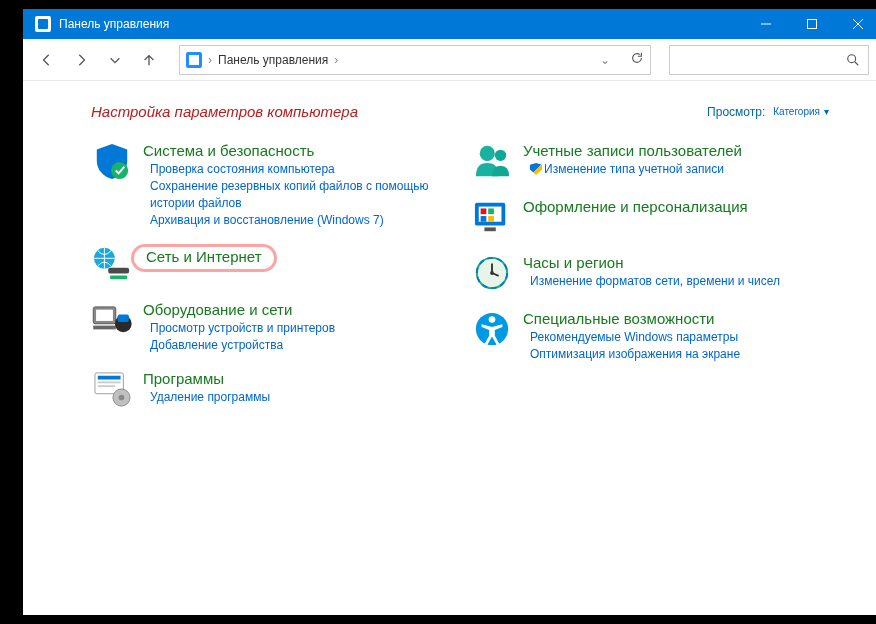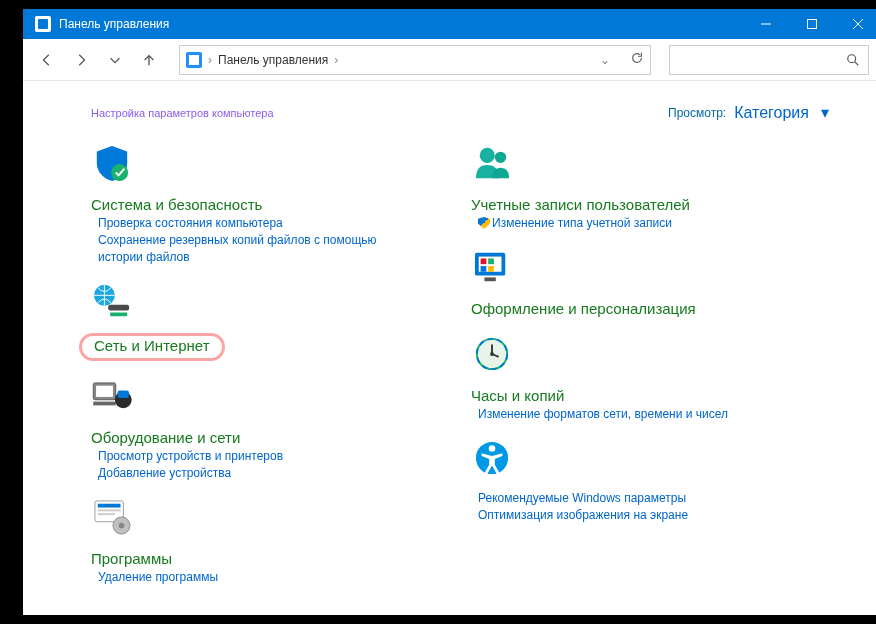--- a/index.html
+++ b/index.html
@@ -16,26 +16,26 @@
   .navbtn svg { width: 14px; height: 14px; }
   .addrbox { flex: 1; height: 30px; border: 1px solid #ccc; margin-left: 8px; margin-right: 8px; display: flex; align-items: center; padding: 0 6px; gap: 6px; font-size: 12px; color: #333; }
   .addrbox .cpicon { width: 16px; height: 16px; background: #1e90ff; border-radius: 2px; display:inline-block; position:relative; }
   .addrbox .cpicon::after{content:"";position:absolute;left:3px;top:3px;width:10px;height:10px;background:#fff;}
   .addrbox .sep { color: #888; }
   .addrbox .spacer { flex: 1; }
   .searchbox { width: 200px; height: 30px; border: 1px solid #ccc; display: flex; align-items: center; justify-content: flex-end; padding: 0 8px; }
   .searchbox svg { width: 14px; height: 14px; color: #555; }
   .content { padding: 22px 24px; }
   .heading-row { display: flex; align-items: center; margin-bottom: 20px; padding-left: 44px; padding-right: 28px; }
-  .heading { font-size: 11px; color: #8b5cf6; }
+  .heading { font-size: 15px; color: #b91c1c; font-style: italic; }
   .viewlabel { font-size: 12px; color: #0369a1; margin-left: auto; margin-right: 8px; }
-  .viewvalue { font-size: 16px; color: #0066cc; display: flex; align-items: center; gap: 12px; }
+  .viewvalue { font-size: 10px; color: #0066cc; display: flex; align-items: center; gap: 4px; }
   .columns { display: flex; gap: 0; padding-left: 44px;}
   .col { width: 380px; }
-  .item { display: flex; gap: 10px; margin-bottom: 14px; flex-direction: column; }
+  .item { display: flex; gap: 10px; margin-bottom: 14px; }
   .item .ico { width: 42px; height: 42px; flex-shrink: 0; display:flex; align-items:center; justify-content:center; }
   .item .body { padding-top: 1px; }
   .item .title { color: #167a1e; font-size: 15px; line-height: 20px; display: inline-block; }
   .item .sub { color: #0066cc; font-size: 12px; line-height: 17px; display: block; cursor: pointer; margin-left: 7px; }
   .item .sub .shield { display:inline-block; width:12px; height:12px; margin-right:2px; background: linear-gradient(135deg,#0078d7 0 50%, #ffb900 50% 100%); clip-path: polygon(50% 0,100% 15%,100% 55%,50% 100%,0 55%,0 15%); vertical-align:-2px; }
   .highlight { border: 3px solid #fca5a5; border-radius: 16px; padding: 0px 12px 2px 12px; margin-left:-12px; display:inline-block; }
   
   .ic-shield { width:38px; height:38px; }
   .ic-network { width:42px; height:38px; }
   .ic-hardware { width:42px; height:30px; }
@@ -132,20 +132,21 @@
             <svg class="ic-shield" viewBox="0 0 40 40">
                 <path d="M20 2 L36 8 V20 C36 30 28 37 20 39 C12 37 4 30 4 20 V8 Z" fill="#0078d7"></path>
                 <circle cx="28" cy="30" r="9" fill="#19b26b"></circle>
                 <path d="M24 30 l3 3 l6-7" stroke="#fff" stroke-width="2" fill="none"></path>
               </svg>
           </div>
           <div class="body">
             <a class="title">Система и безопасность</a>
             <a class="sub">Проверка состояния компьютера</a>
             <a class="sub" style="max-width:300px;">Сохранение резервных копий файлов с помощью истории файлов</a>
+            <a class="sub">Архивация и восстановление (Windows 7)</a>
           </div>
         </div>
 
         <div class="item">
           <div class="ico">
             <svg class="ic-network" viewBox="0 0 44 40">
                 <circle cx="14" cy="14" r="11" fill="#1ba8e0"></circle>
                 <path d="M3 14 h22 M14 3 v22 M7 6 q7 8 14 0 M7 22 q7 -8 14 0" stroke="#fff" stroke-width="1" fill="none"></path>
                 <rect x="18" y="24" width="22" height="6" rx="2" fill="#4a4a4a"></rect>
                 <rect x="20" y="32" width="18" height="4" rx="1" fill="#19b26b"></rect>
@@ -232,34 +233,35 @@
           <div class="ico">
             <svg class="ic-clock" viewBox="0 0 38 38">
                 <circle cx="19" cy="19" r="16" fill="#e8f4e8" stroke="#19b26b" stroke-width="2"></circle>
                 <circle cx="19" cy="19" r="16" fill="none" stroke="#0078d7" stroke-width="2" stroke-dasharray="6 4"></circle>
                 <line x1="19" y1="19" x2="19" y2="9" stroke="#333" stroke-width="2"></line>
                 <line x1="19" y1="19" x2="26" y2="22" stroke="#333" stroke-width="2"></line>
                 <circle cx="19" cy="19" r="2" fill="#333"></circle>
               </svg>
           </div>
           <div class="body">
-            <a class="title">Часы и копий</a>
+            <a class="title">Часы и регион</a>
             <a class="sub">Изменение форматов сети, времени и чисел</a>
           </div>
         </div>
 
         <div class="item">
           <div class="ico">
             <svg class="ic-access" viewBox="0 0 38 38">
                 <circle cx="19" cy="19" r="17" fill="#0099e5"></circle>
                 <circle cx="19" cy="9" r="3.5" fill="#fff"></circle>
                 <path d="M8 14 l11 3 l11 -3 l0 3 l-8 3 v6 l5 9 l-3 1 l-5 -9 l-5 9 l-3 -1 l5 -9 v-6 l-8 -3 z" fill="#fff"></path>
               </svg>
           </div>
           <div class="body">
+            <a class="title">Специальные возможности</a>
             <a class="sub">Рекомендуемые Windows параметры</a>
             <a class="sub">Оптимизация изображения на экране</a>
           </div>
         </div>
 
       </div>
     </div>
   </div>
 </div>
 

